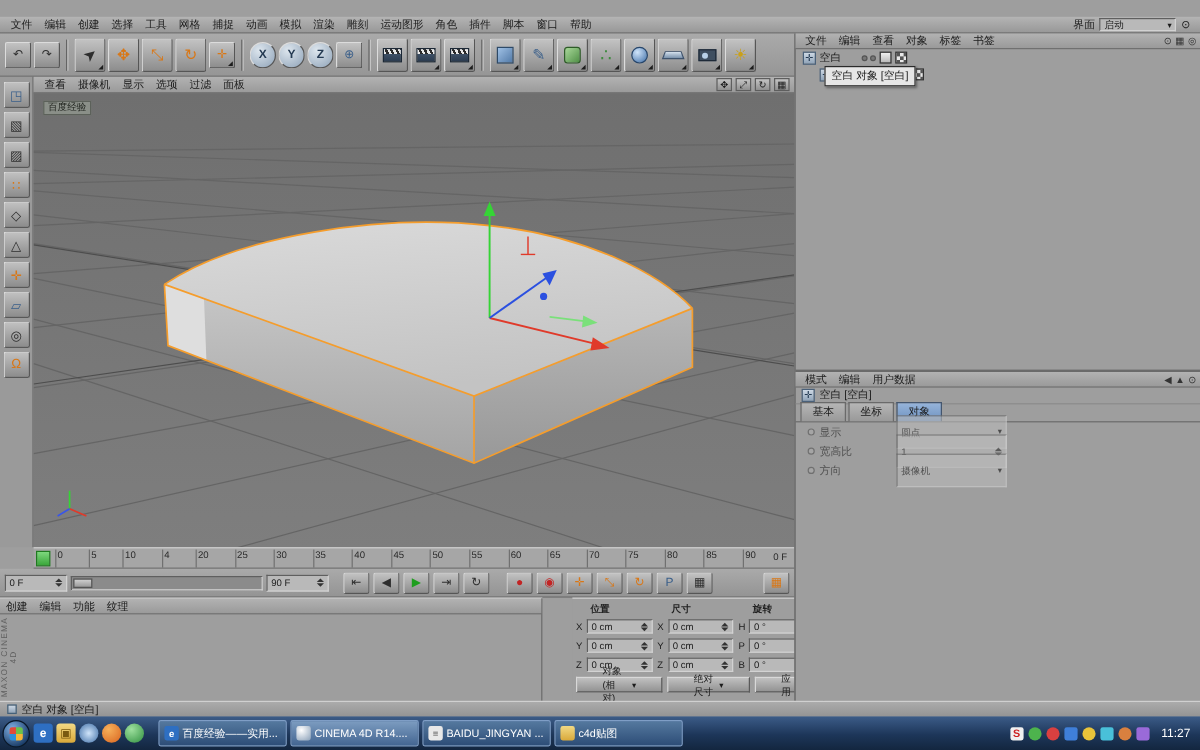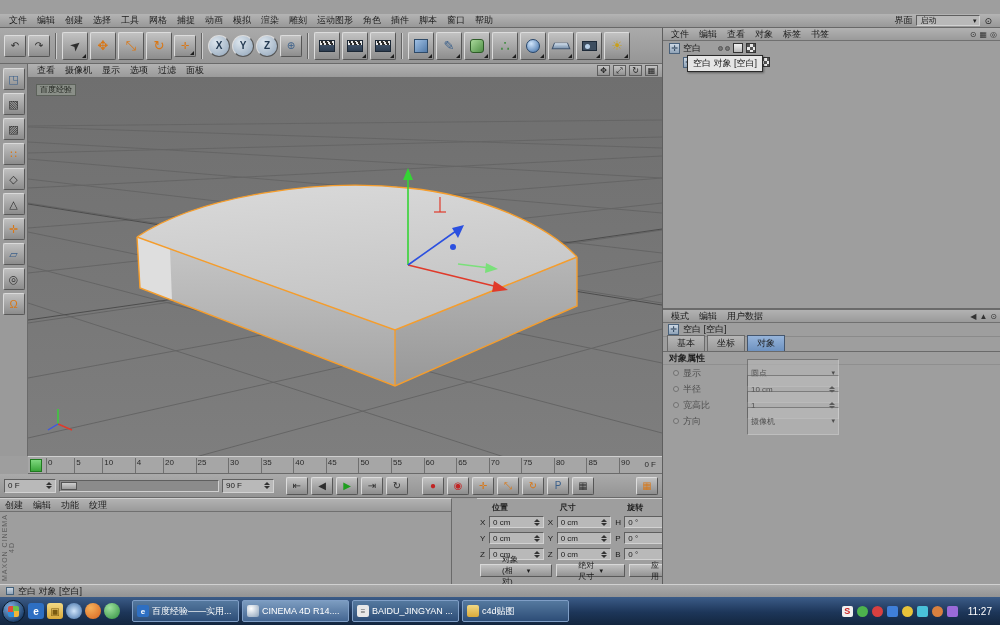--- a/index.html
+++ b/index.html
@@ -618,38 +618,26 @@
       </div>
       <div id="attr-title">
         <span class="null-icon">✛</span>
         <span>空白 [空白]</span>
       </div>
       <div id="attr-tabs">
         <span class="atab">基本</span>
         <span class="atab">坐标</span>
         <span class="atab active">对象</span>
       </div>
-      <div id="attr-section">对象属性</div>
       <div class="arow">
         <span class="adot"></span>
         <span class="alabel">显示</span>
         <span class="field afield">
             <span>圆点</span>
             <span class="dd-arrow">▾</span>
-          </span>
-      </div>
-      <div class="arow">
-        <span class="adot"></span>
-        <span class="alabel">半径</span>
-        <span class="field afield">
-            <span>10 cm</span>
-            <span class="spin">
-              <i class="up"></i>
-              <i class="dn"></i>
-            </span>
           </span>
       </div>
       <div class="arow">
         <span class="adot"></span>
         <span class="alabel">宽高比</span>
         <span class="field afield">
             <span>1</span>
             <span class="spin">
               <i class="up"></i>
               <i class="dn"></i>

